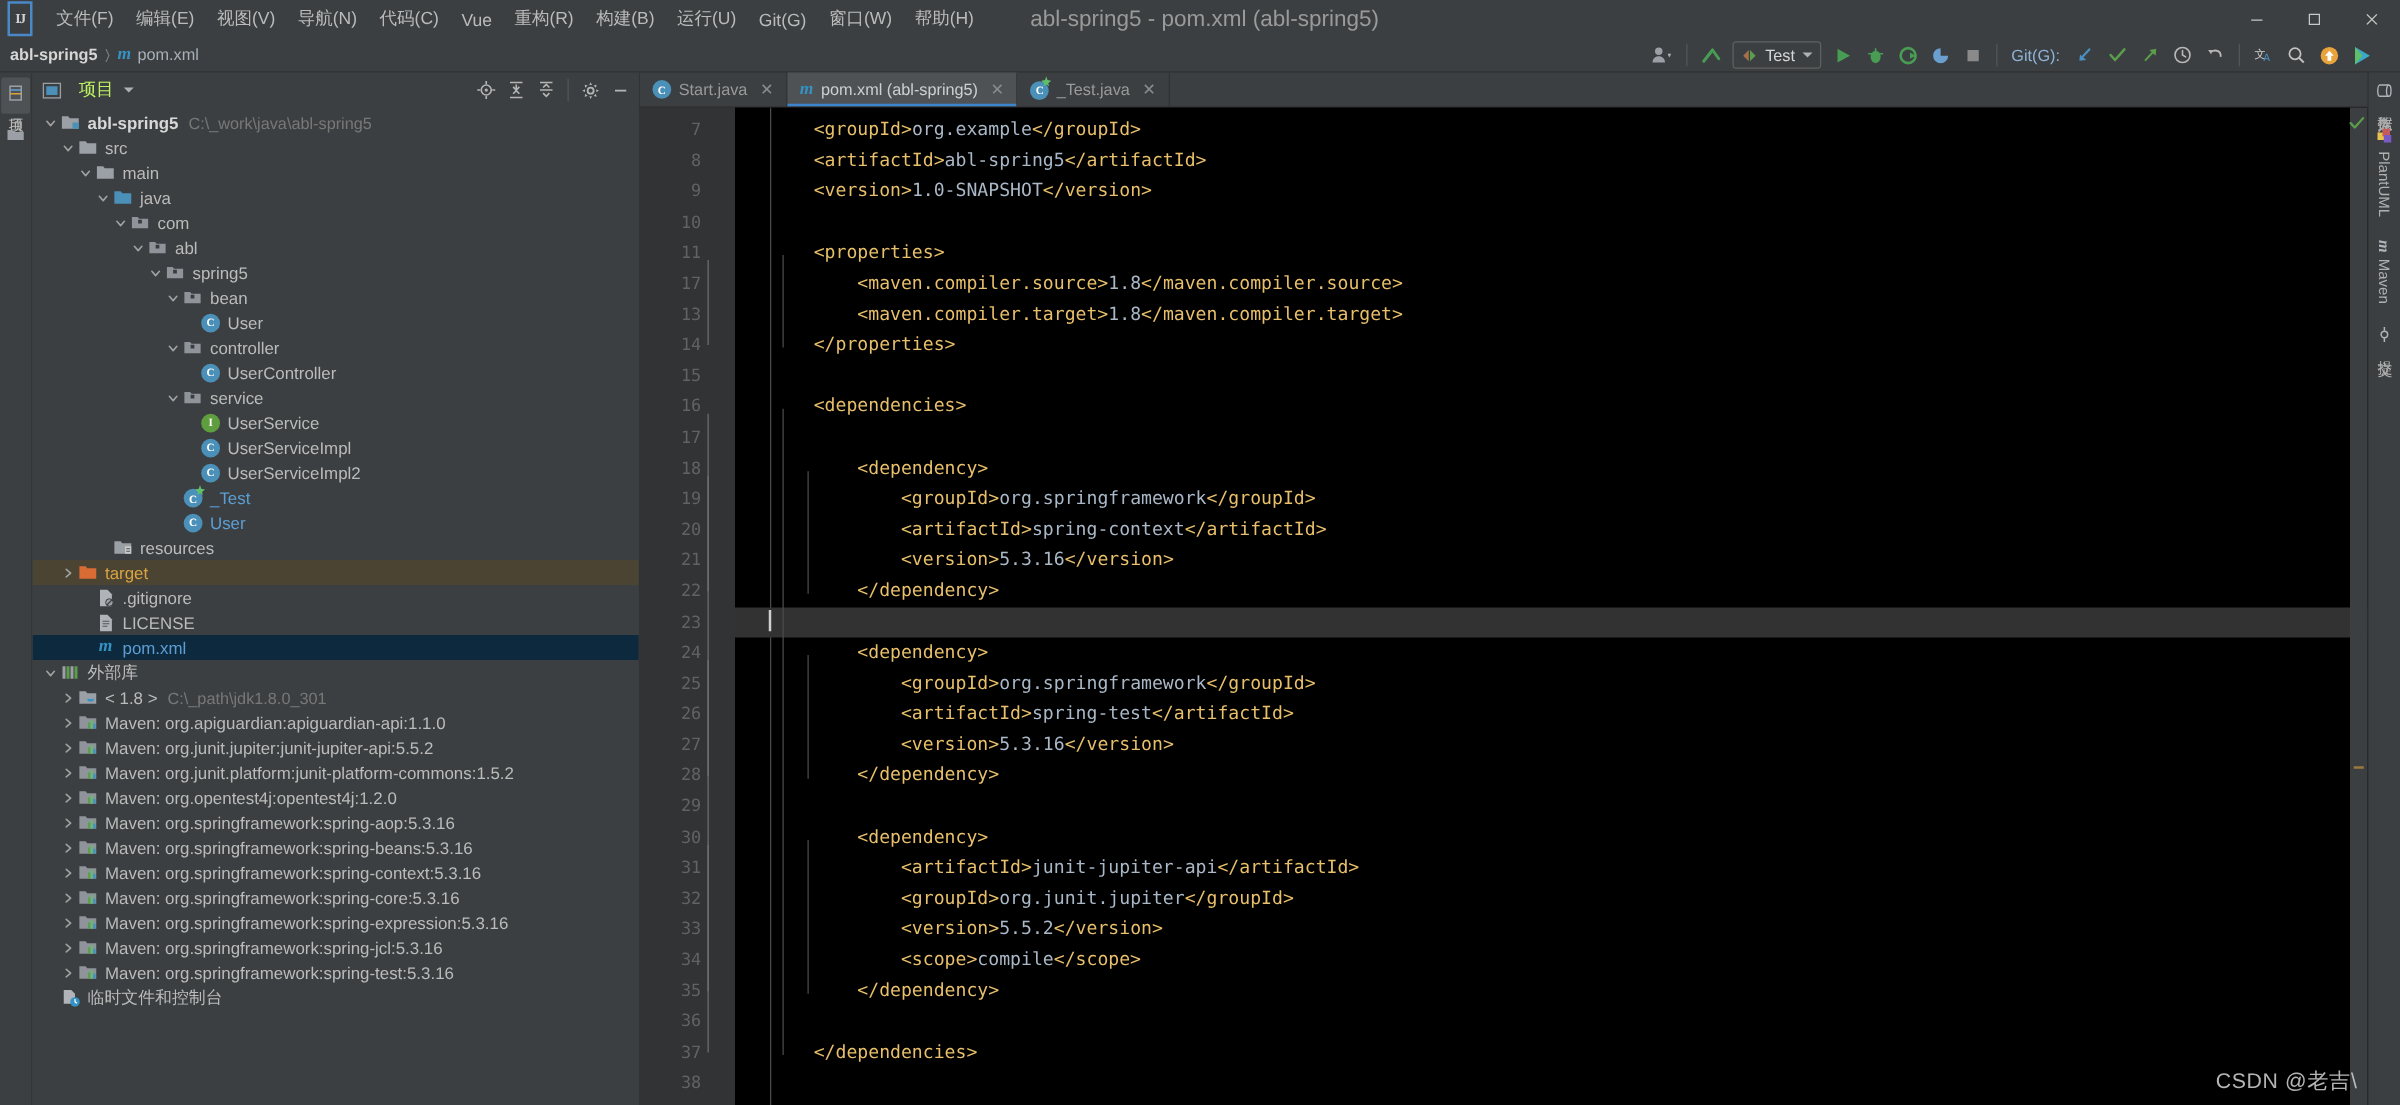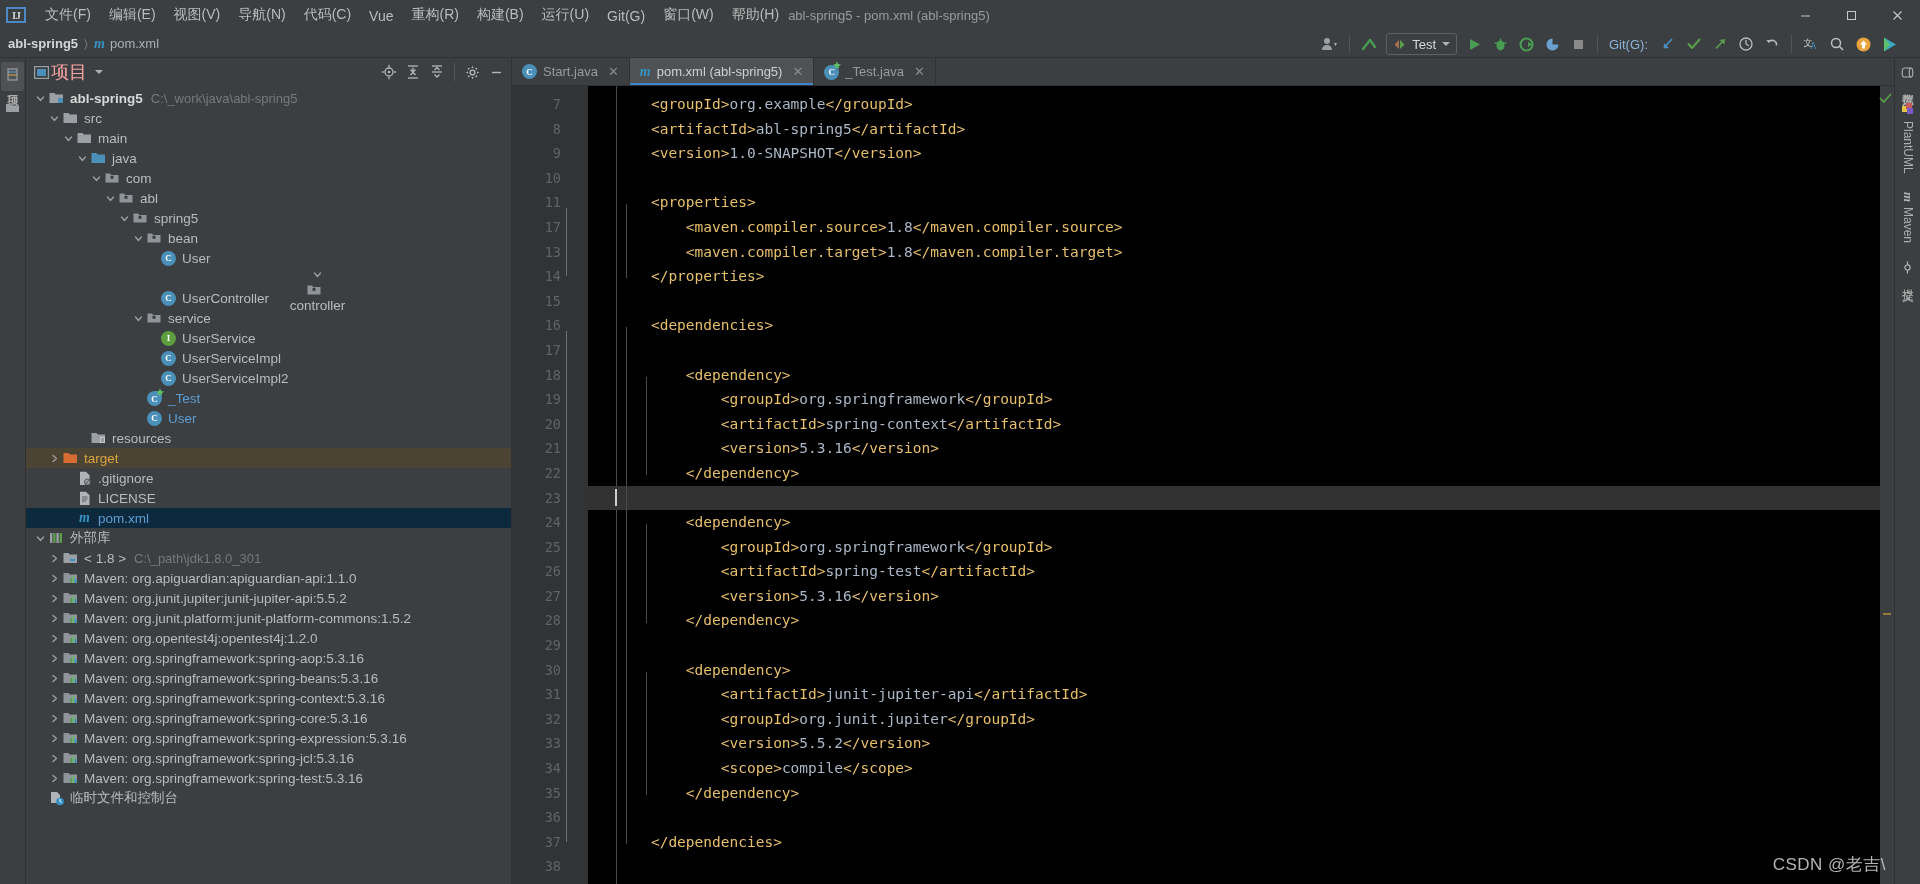--- a/index.html
+++ b/index.html
@@ -11,30 +11,30 @@
     -webkit-font-smoothing: antialiased;
   }
   .app { width: 1920px; height: 884px; display: flex; flex-direction: column; background: #3c3f41; }
 
   
   .menubar {
     height: 30px; background: #3c3f41; display: flex; align-items: center;
     flex: 0 0 30px; padding-left: 6px; position: relative;
   }
   .ij-logo {
-    width: 20px; height: 16px; border: 2px solid #4a88c7; color: #cfd2d4;
+    width: 20px; height: 28px; border: 2px solid #4a88c7; color: #cfd2d4;
     font-size: 11px; font-weight: bold; display: flex; align-items: center;
     justify-content: center; margin-right: 10px; letter-spacing: -1px;
     font-family: "Liberation Serif", serif;
   }
   .menu-item {
     color: #bbbbbb; font-size: 14px; padding: 3px 9px; cursor: default; white-space: nowrap;
   }
   .win-title {
-    color: #9a9a9a; font-size: 13px; white-space: nowrap;
+    color: #9a9a9a; font-size: 18px; margin-left: 36px; white-space: nowrap;
   }
   .win-ctrls { position: absolute; right: 0; top: 0; height: 30px; display: flex; }
   .win-btn {
     width: 46px; height: 30px; display: flex; align-items: center; justify-content: center;
     color: #c8c8c8; font-size: 13px;
   }
 
   
   .navbar {
     height: 28px; flex: 0 0 28px; background: #3c3f41; display: flex; align-items: center;
@@ -83,21 +83,21 @@
 
   
   .project-panel {
     width: 486px; flex: 0 0 486px; background: #3c3f41; display: flex; flex-direction: column;
     border-right: 1px solid #323232;
   }
   .pp-header {
     height: 28px; flex: 0 0 28px; display: flex; align-items: center; padding: 0 4px 0 8px;
     background: #3c3f41;
   }
-  .pp-title { color: #fca5a5; font-size: 18px; margin-left: 2px; }
+  .pp-title { color: #bef264; font-size: 14px; margin-left: 14px; }
   .pp-header-icons { margin-left: auto; display: flex; align-items: center; gap: 2px; }
   .pp-ic { width: 22px; height: 22px; display: flex; align-items: center; justify-content: center; border-radius: 3px; }
   .pp-tree {
     flex: 1 1 auto; background: #3c3f41; overflow: hidden; padding-top: 2px;
     font-size: 13.5px; position: relative;
   }
   .row {
     height: 20px; display: flex; align-items: center; white-space: nowrap;
     color: #bbbbbb; padding-right: 8px;
   }
@@ -530,21 +530,21 @@
             </span>
             <span class="label">bean</span>
           </div>
           <div class="row" style="padding-left: 120px;">
             <span class="arrow"></span>
             <span class="ic">
               <div class="cls-circle cls-c">C</div>
             </span>
             <span class="label">User</span>
           </div>
-          <div class="row" style="padding-left: 106px; flex-direction: column;">
+          <div class="row" style="padding-left: 106px;">
             <span class="arrow">
               <svg width="11" height="11" viewBox="0 0 11 11">
                 <path d="M2.5 4 L5.5 7.5 L8.5 4" stroke="#a0a0a0" stroke-width="1.3" fill="none" stroke-linecap="round" stroke-linejoin="round"></path>
               </svg>
             </span>
             <span class="ic">
               <svg width="16" height="14" viewBox="0 0 16 14">
                 <path d="M0.5 2.5 h4.6 l1.2 1.5 H13.5 V11.5 H0.5 Z" fill="#8e9499"></path>
                 <rect x="5.5" y="4.8" width="3" height="3" fill="#3a3d3f"></rect>
               </svg>

